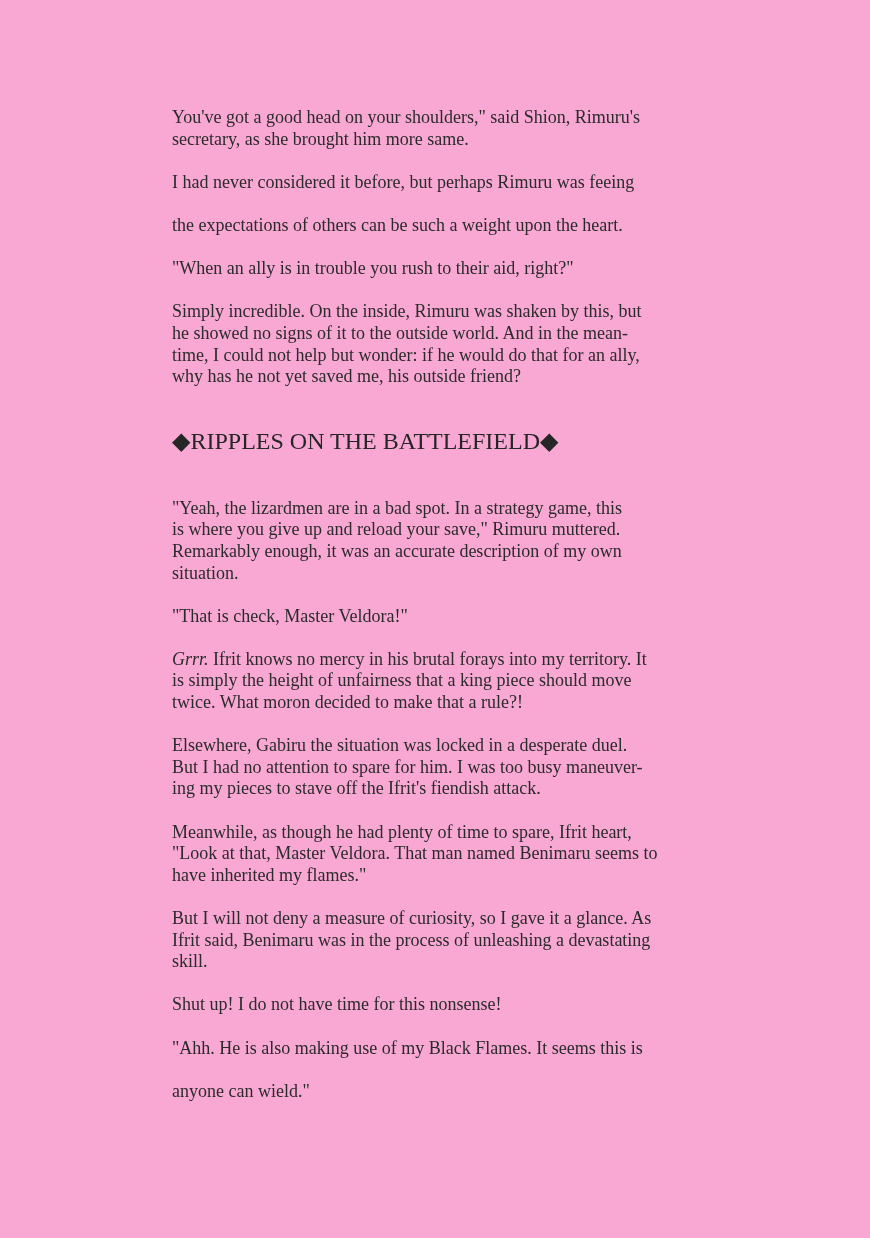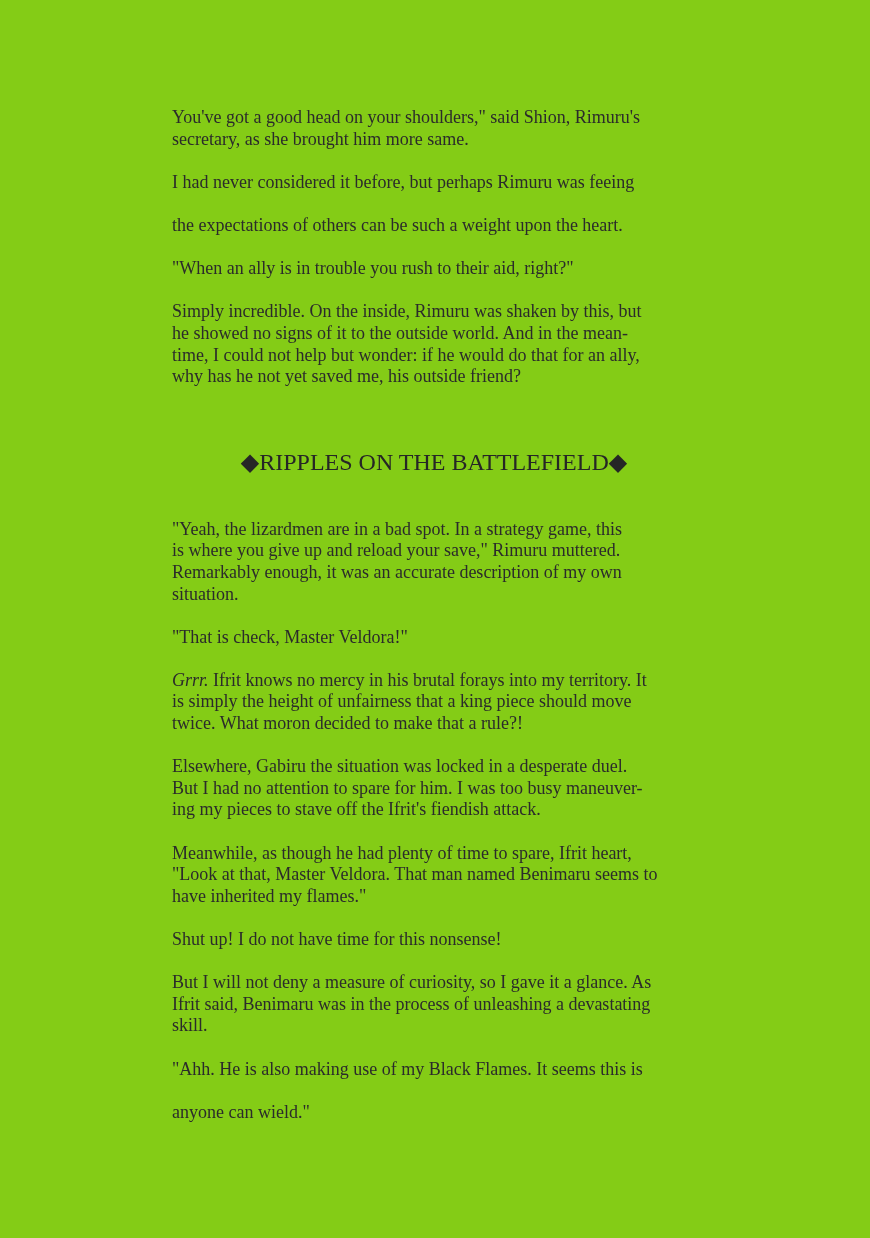--- a/index.html
+++ b/index.html
@@ -4,21 +4,21 @@
 <style>
   html, body {
     margin: 0;
     padding: 0;
     background: #ffffff;
   }
   .book-page {
     position: relative;
     width: 870px;
     height: 1238px;
-    background: #84cc16;
+    background: #f9a8d4;
     overflow: hidden;
     font-family: "Liberation Serif", "DejaVu Serif", serif;
     color: #2b2b2b;
   }
   .text-column {
     position: absolute;
     left: 172px;
     top: 107px;
     width: 524px;
   }
@@ -26,25 +26,25 @@
     margin: 21.6px 0 0 0;
     font-size: 18px;
     line-height: 21.6px;
     white-space: nowrap;      
     letter-spacing: 0px;
   }
   .text-column > :first-child {
     margin-top: 0;
   }
   .section-heading {
-    margin: 61px 0 44px 0;
+    margin: 40px 0 44px 0;
     font-size: 24px;
     line-height: 26px;
     font-weight: normal;
-    text-align: center;
+    text-align: left;
     white-space: nowrap;
     color: #262626;
   }
   .italic {
     font-style: italic;
   }
 </style>
 </head>
 <body>
 
@@ -53,17 +53,17 @@
       <p class="body-paragraph"><span>You've got a good head on your shoulders," said Shion, Rimuru's</span><br><span>secretary, as she brought him more same.</span></p>
       <p class="body-paragraph"><span>I had never considered it before, but perhaps Rimuru was feeing</span><br><br><span>the expectations of others can be such a weight upon the heart.</span></p>
       <p class="body-paragraph"><span>"When an ally is in trouble you rush to their aid, right?"</span></p>
       <p class="body-paragraph"><span>Simply incredible. On the inside, Rimuru was shaken by this, but</span><br><span>he showed no signs of it to the outside world. And in the mean-</span><br><span>time, I could not help but wonder: if he would do that for an ally,</span><br><span>why has he not yet saved me, his outside friend?</span></p>
       <h2 class="section-heading"><span>◆RIPPLES ON THE BATTLEFIELD◆</span></h2>
       <p class="body-paragraph"><span>"Yeah, the lizardmen are in a bad spot. In a strategy game, this</span><br><span>is where you give up and reload your save," Rimuru muttered.</span><br><span>Remarkably enough, it was an accurate description of my own</span><br><span>situation.</span></p>
       <p class="body-paragraph"><span>"That is check, Master Veldora!"</span></p>
       <p class="body-paragraph"><span class="italic">Grrr.</span><span> Ifrit knows no mercy in his brutal forays into my territory. It</span><br><span>is simply the height of unfairness that a king piece should move</span><br><span>twice. What moron decided to make that a rule?!</span></p>
       <p class="body-paragraph"><span>Elsewhere, Gabiru the situation was locked in a desperate duel.</span><br><span>But I had no attention to spare for him. I was too busy maneuver-</span><br><span>ing my pieces to stave off the Ifrit's fiendish attack.</span></p>
       <p class="body-paragraph"><span>Meanwhile, as though he had plenty of time to spare, Ifrit heart,</span><br><span>"Look at that, Master Veldora. That man named Benimaru seems to</span><br><span>have inherited my flames."</span></p>
+      <p class="body-paragraph"><span>But I will not deny a measure of curiosity, so I gave it a glance. As</span><br><span>Ifrit said, Benimaru was in the process of unleashing a devastating</span><br><span>skill.</span></p>
       <p class="body-paragraph"><span>Shut up! I do not have time for this nonsense!</span></p>
-      <p class="body-paragraph"><span>But I will not deny a measure of curiosity, so I gave it a glance. As</span><br><span>Ifrit said, Benimaru was in the process of unleashing a devastating</span><br><span>skill.</span></p>
       <p class="body-paragraph"><span>"Ahh. He is also making use of my Black Flames. It seems this is</span><br><br><span>anyone can wield."</span></p>
     </div>
 </div>
 
 </body></html>

